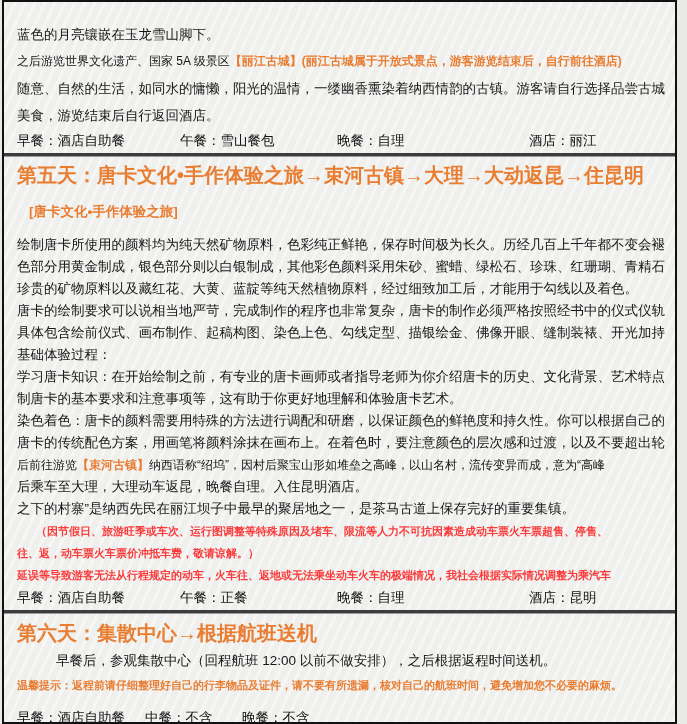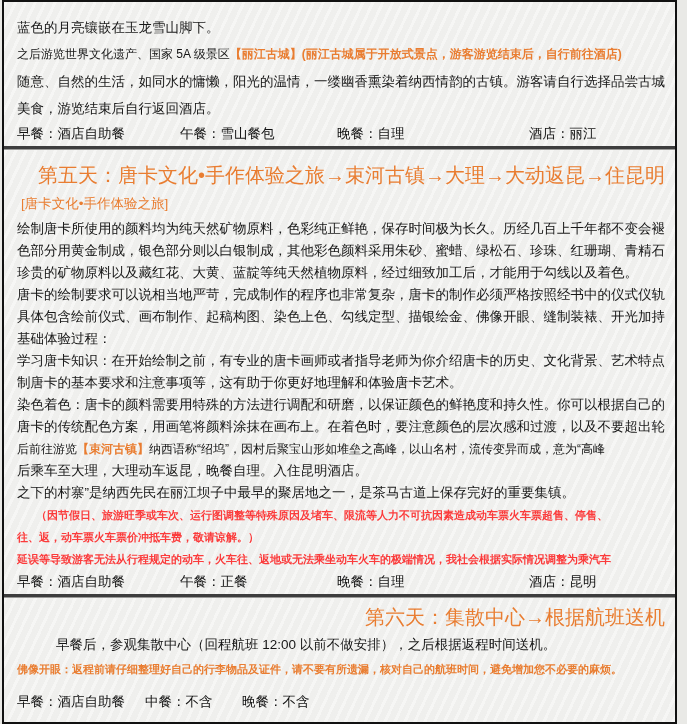--- a/index.html
+++ b/index.html
@@ -13,48 +13,48 @@
     position: absolute; left: 2px; top: 0;
     width: 675px; height: 724px;
     box-sizing: border-box;
     border: 2px solid #111111;
     background-color: #f2f2f0;
     background-image: repeating-linear-gradient(115deg,
       rgba(255,255,255,0.30) 0 3px, rgba(0,0,0,0.012) 3px 9px);
     overflow: hidden;
   }
   .section { padding: 0 10px 0 13px; }
-  .sec-day4 { padding-top: 12px; }
+  .sec-day4 { padding-top: 19px; }
 
   .line {
     white-space: nowrap; overflow: hidden;
     font-size: 13.5px; color: #161616;
   }
   .sec-day4 .line { height: 27px; line-height: 27px; }
   .sec-day5 .line { height: 22px; line-height: 22px; }
   .sec-day6 .line { height: 25px; line-height: 25px; }
   .line.small  { font-size: 12px; }
   .line.xsmall { font-size: 11px; }
   .line.i1 { padding-left: 19px; }
   .line.i2 { padding-left: 39px; }
 
   .seg-orange { color: var(--accent-orange, #e97d31); font-weight: bold; }
   .seg-red    { color: var(--alert-red, #fb3b3b);    font-weight: bold; }
 
   .day-title {
-    margin: 10px 0 0 0;
+    margin: 3px 0 0 0;
     font-size: 20px; line-height: 30px;
-    font-weight: normal; color: var(--accent-orange, #e97d31);
-    white-space: nowrap; overflow: hidden; text-align: right;
+    font-weight: bold; color: var(--accent-orange, #e97d31);
+    white-space: nowrap; overflow: hidden;
   }
   .sec-day6 .day-title { margin-top: 4px; }
   .day-subtitle {
-    margin: 4px;
+    margin: 12px;
     font-size: 13.5px; line-height: 20px;
-    font-weight: normal; color: var(--accent-orange, #e97d31);
+    font-weight: bold; color: var(--accent-orange, #e97d31);
     white-space: nowrap; overflow: hidden;
   }
 
   .meal-row {
     position: relative; height: 20px; line-height: 20px;
     margin-top: 2px;
     font-size: 13.5px; font-weight: normal; color: #111111;
   }
   .meal-row span { position: absolute; top: 0; white-space: nowrap; }
   .m4 .c1 { left: 0; }   .m4 .c2 { left: 163px; }
@@ -122,21 +122,21 @@
     </div>
   </div>
 
   <div class="divider"></div>
 
   <div class="section sec-day6">
     <h2 class="day-title">第六天：集散中心→根据航班送机</h2>
     <div>
 
     <div class="line i2"><span>早餐后，参观集散中心（回程航班 12:00 以前不做安排），之后根据返程时间送机。</span></div>
-        <div class="line xsmall"><span class="seg-orange">佛像开眼：返程前请仔细整理好自己的行李物品及证件，请不要有所遗漏，核对自己的航班时间，避免增加您不必要的麻烦。</span></div>
+        <div class="line xsmall"><span class="seg-orange">温馨提示：返程前请仔细整理好自己的行李物品及证件，请不要有所遗漏，核对自己的航班时间，避免增加您不必要的麻烦。</span></div>
       </div>
     <div class="meal-row m3">
       <span class="c1">早餐：酒店自助餐</span>
       <span class="c2">中餐：不含</span>
       <span class="c3">晚餐：不含</span>
     </div>
   </div>
 
 </div>
 

